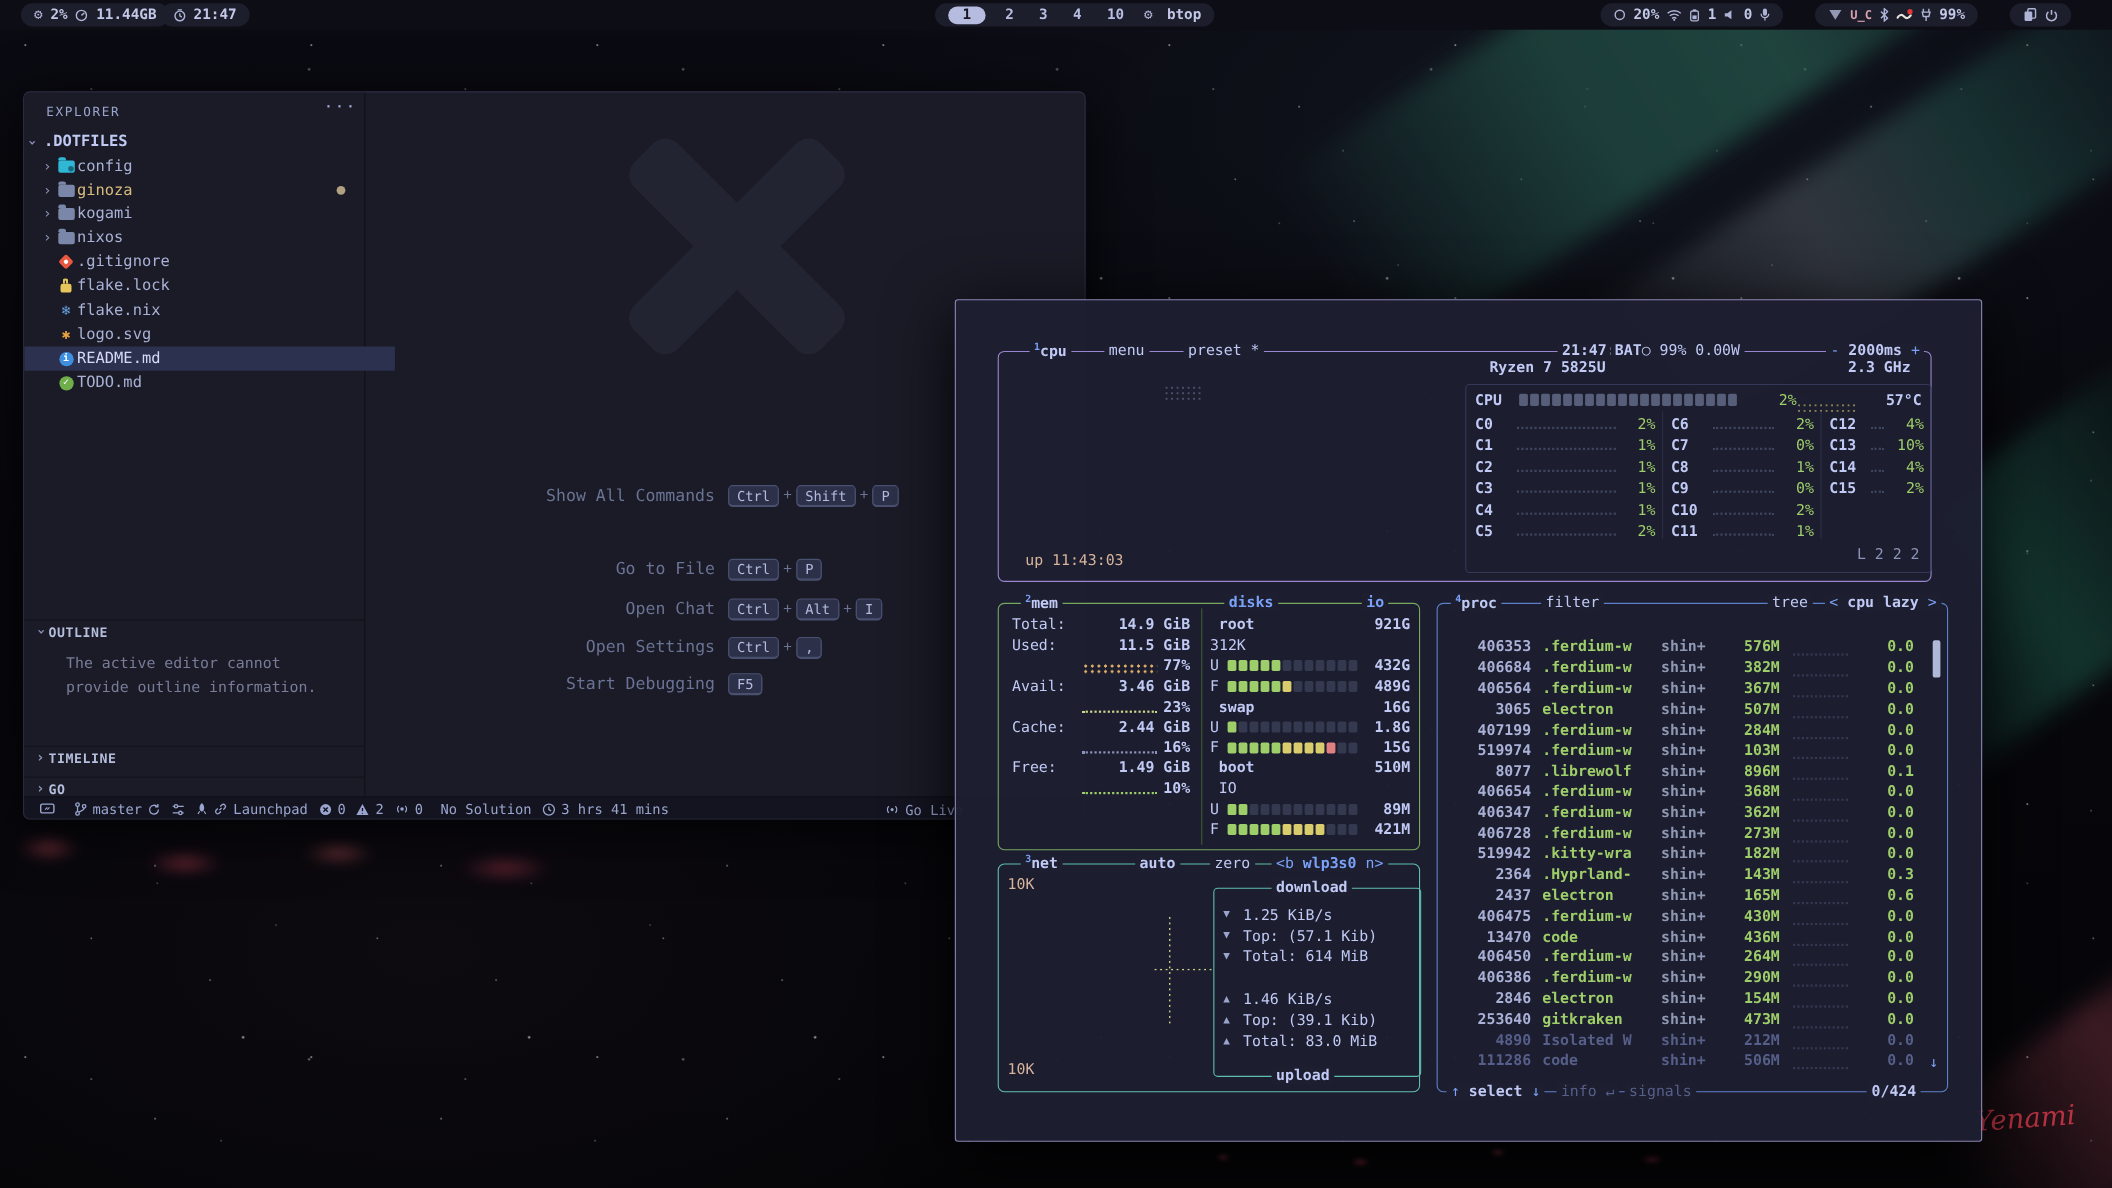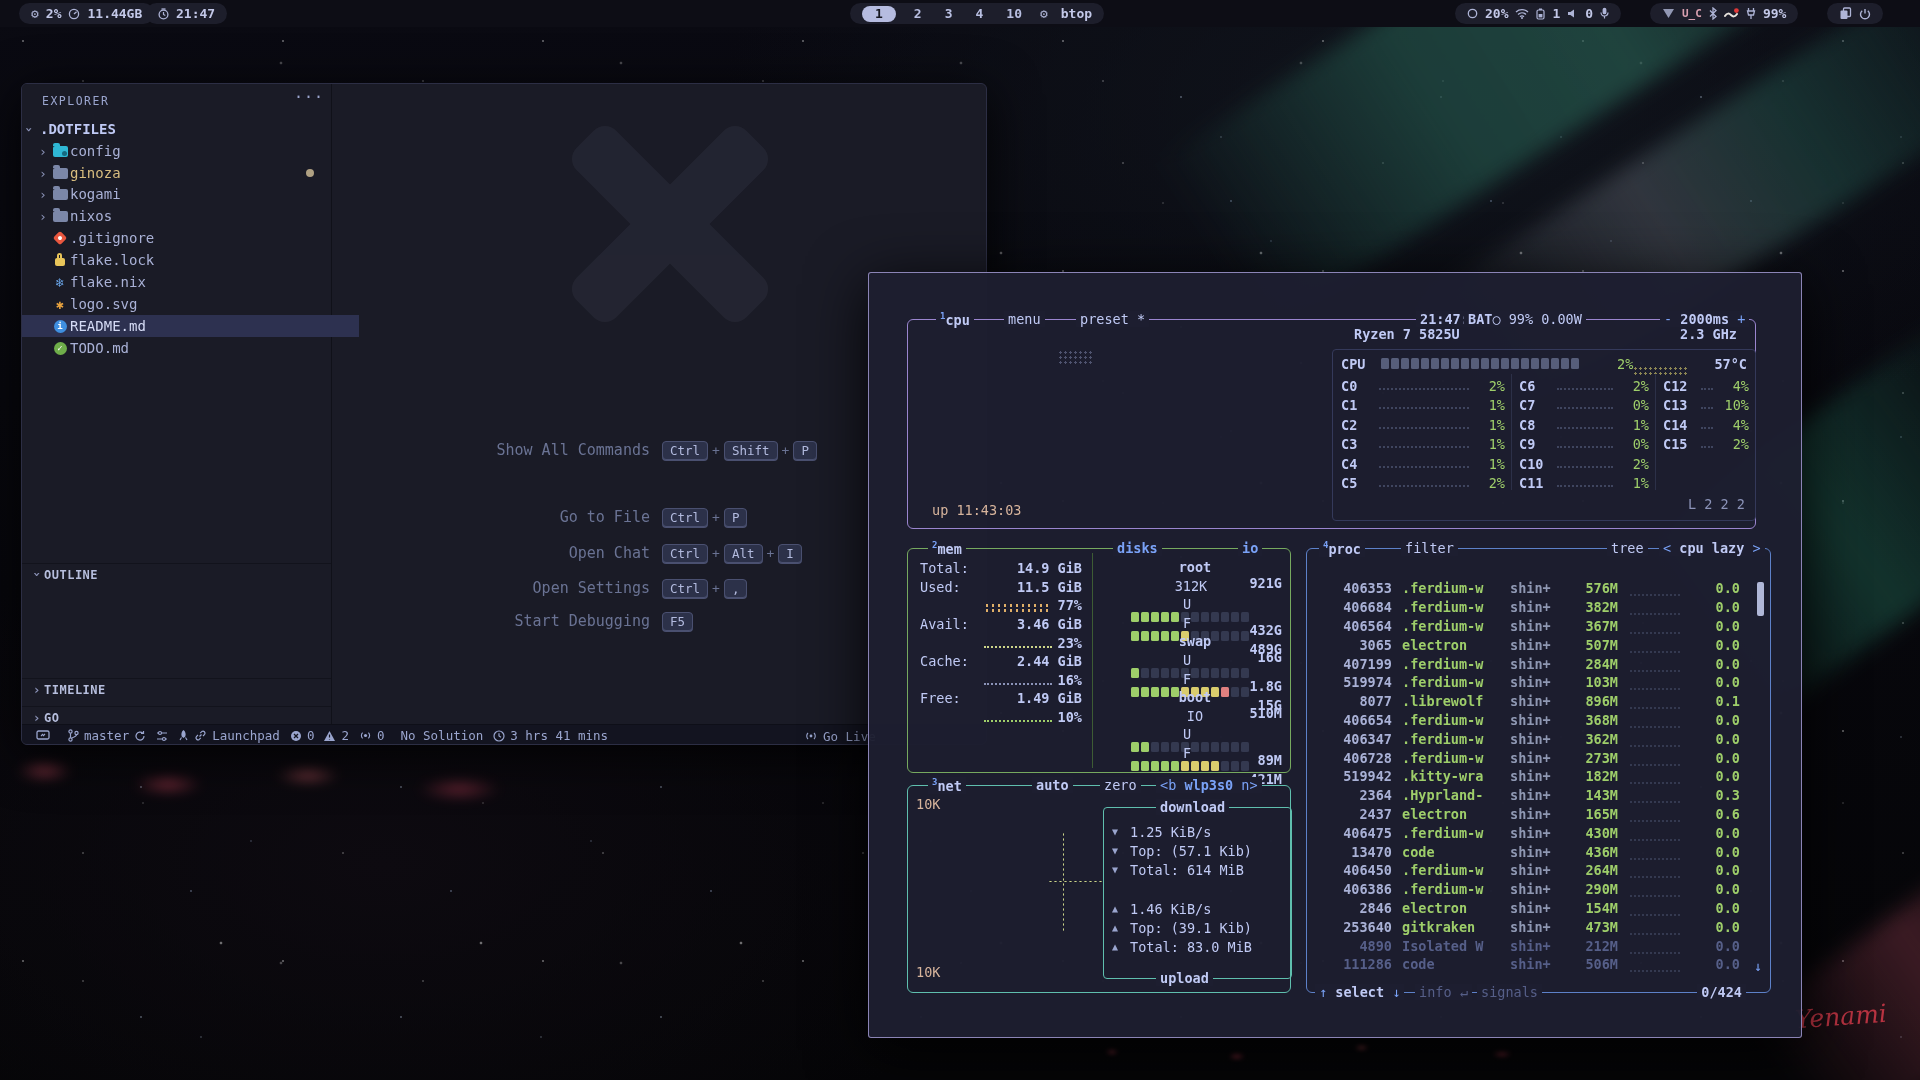--- a/index.html
+++ b/index.html
@@ -124,21 +124,21 @@
   .cd{flex:1;border-bottom:2px dotted #3f455f;margin:0 6px 4px 2px;height:2px;}
   .cp{color:#9ece6a;text-align:right;min-width:30px;}
   .vline{position:absolute;top:24px;bottom:30px;border-left:1px solid #2c3048;}
   .memline{display:flex;justify-content:space-between;align-items:center;height:18.6px;width:162px;}
   .pctline{display:flex;justify-content:flex-end;align-items:center;height:18.6px;width:162px;position:relative;}
   .mdots{position:absolute;left:64px;bottom:4px;width:68px;border-bottom:2px dotted #8b93b8;}
   .mdots.o3{height:10px;background-image:radial-gradient(circle,#e0af68 1.2px,transparent 1.5px);
             background-size:6px 5px;border-bottom:none;bottom:2px;}
   .mdots.gn{border-bottom-color:#9ece6a;}
   .mdots.yl{border-bottom-color:#cdd68a;}
-  .dline{display:flex;align-items:center;height:18.6px;flex-direction:column;}
+  .dline{display:flex;align-items:center;height:18.6px;}
   .dname{font-weight:bold;color:#c0caf5;}
   .dval{font-weight:bold;color:#c0caf5;margin-left:auto;}
   .ukey{color:#c0caf5;width:16px;}
   .blocks{display:flex;align-items:center;}
   .netbox{position:absolute;left:195px;top:21px;width:187px;height:170px;border:1px solid #5fbfae;
           border-radius:4px;}
   .netrow{display:flex;align-items:center;height:19px;padding-left:8px;color:#c0caf5;}
   .netrow .ar{color:#9aa5ce;width:18px;font-size:10px;}
   .cross-v{position:absolute;left:154px;top:46px;width:2px;height:100px;
            background-image:radial-gradient(circle,#cdd68a 1px,transparent 1.3px);background-size:4px 5px;}
@@ -245,20 +245,21 @@
             <span class="circ check">✓</span>
           </span>
         <span>TODO.md</span>
       </div>
 
       <div class="secline" style="top:479px;"></div>
       <div class="sech" style="top:483px;">
         <span class="chev down">›</span>
         <span>OUTLINE</span>
       </div>
+      <div class="outmsg">The active editor cannot provide outline information.</div>
       <div class="secline" style="top:594px;"></div>
       <div class="sech" style="top:598px;">
         <span class="chev">›</span>
         <span>TIMELINE</span>
       </div>
       <div class="secline" style="top:622px;"></div>
       <div class="sech" style="top:626px;">
         <span class="chev">›</span>
         <span>GO</span>
       </div>

